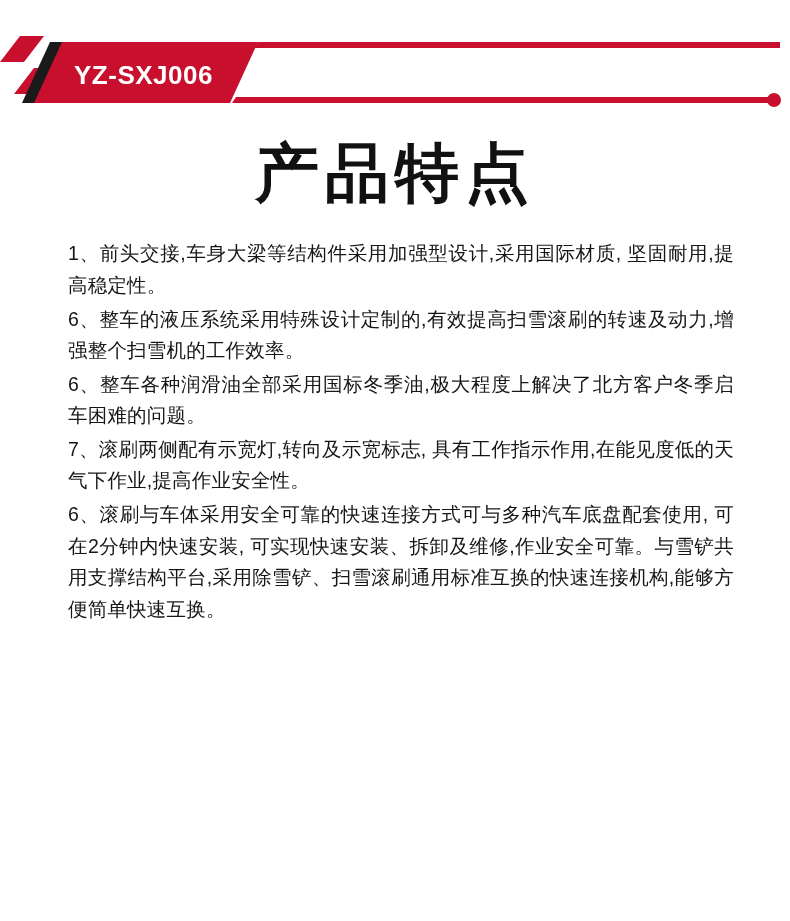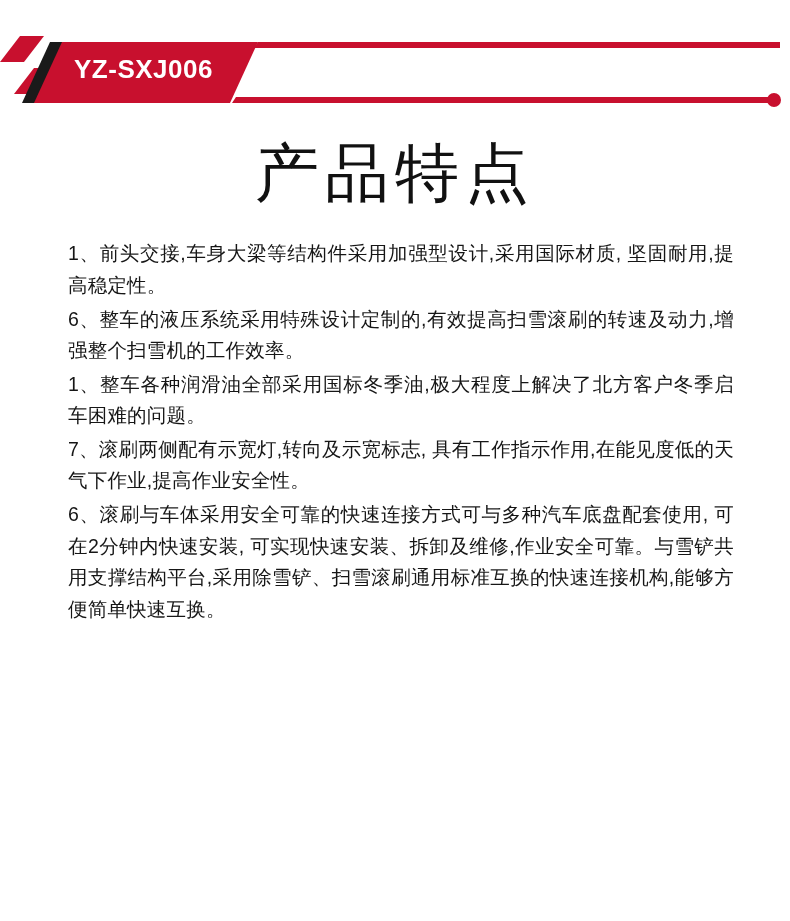--- a/index.html
+++ b/index.html
@@ -27,37 +27,37 @@
     position: absolute;
     left: 0;
     top: 0;
     width: 790px;
     height: 120px;
   }
 
   .banner-label {
     position: absolute;
     left: 74px;
-    top: 56px;
+    top: 62px;
     font-size: 26px;
     font-weight: bold;
     color: #ffffff;
     letter-spacing: 0.5px;
     line-height: 1;
     white-space: nowrap;
     z-index: 4;
   }
 
   
   .title {
     margin: 0;
     padding: 18px 0 0 0;
     text-align: center;
     font-size: 64px;
-    font-weight: normal;
+    font-weight: bold;
     letter-spacing: 6px;
     color: #111111;
     line-height: 1.1;
   }
 
   
   .features {
     margin: 0;
     padding: 30px 56px 0 56px;
   }
@@ -91,16 +91,16 @@
     <circle cx="774" cy="100" r="7" fill="#c8102e"></circle>
   </svg>
   <div class="banner-label">YZ-SXJ006</div>
 </div>
 
 <h1 class="title">产品特点</h1>
 
 <div class="features">
   <p class="feature">1、前头交接,车身大梁等结构件采用加强型设计,采用国际材质, 坚固耐用,提高稳定性。</p>
   <p class="feature">6、整车的液压系统采用特殊设计定制的,有效提高扫雪滚刷的转速及动力,增强整个扫雪机的工作效率。</p>
-  <p class="feature">1、整车各种润滑油全部采用国标冬季油,极大程度上解决了北方客户冬季启车困难的问题。</p>
+  <p class="feature">6、整车各种润滑油全部采用国标冬季油,极大程度上解决了北方客户冬季启车困难的问题。</p>
   <p class="feature">7、滚刷两侧配有示宽灯,转向及示宽标志, 具有工作指示作用,在能见度低的天气下作业,提高作业安全性。</p>
   <p class="feature">6、滚刷与车体采用安全可靠的快速连接方式可与多种汽车底盘配套使用, 可在2分钟内快速安装, 可实现快速安装、拆卸及维修,作业安全可靠。与雪铲共用支撑结构平台,采用除雪铲、扫雪滚刷通用标准互换的快速连接机构,能够方便简单快速互换。</p>
 </div>
 
 </body></html>

